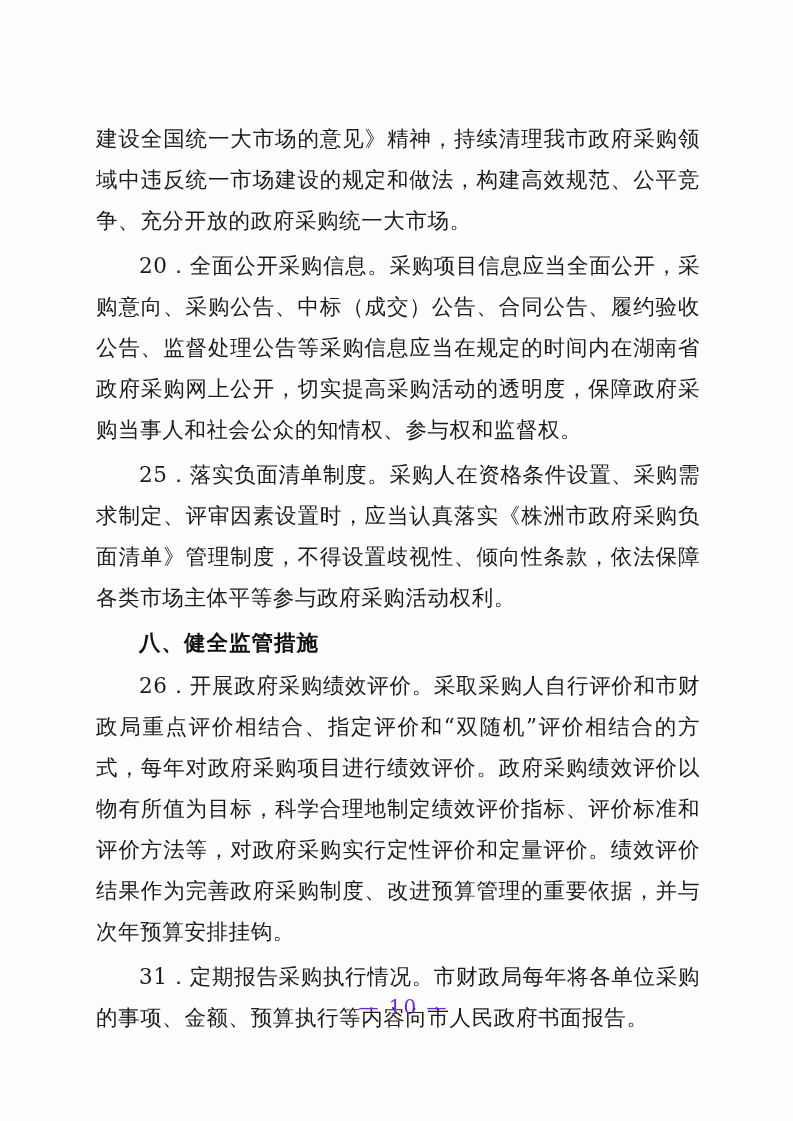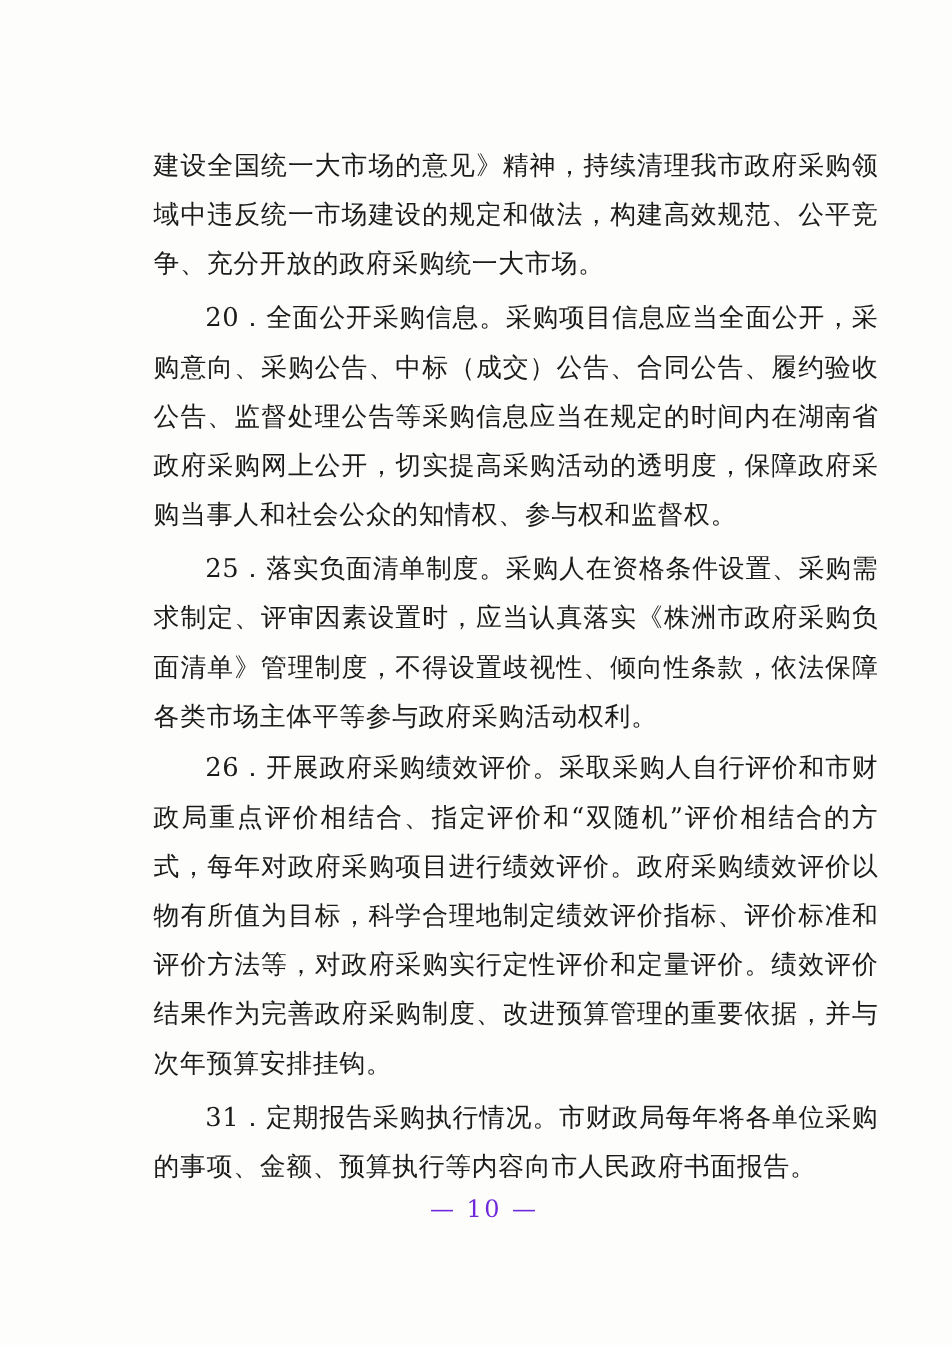--- a/index.html
+++ b/index.html
@@ -18,21 +18,20 @@
     width: 793px;
     height: 1121px;
     background: #fdfdfb;
     box-sizing: border-box;
   }
   .page-inner {
     position: absolute;
     left: 96px;
     top: 118px;
     width: 604px;
-    margin-left: 32px;
   }
   .para {
     font-size: 21.5px;
     line-height: 41px;
     color: #1b1b1b;
     text-align: justify;
     text-justify: inter-ideograph;
     letter-spacing: 0.6px;
     margin: 0 0 2px 0;
     font-family: "DejaVu Serif", "Liberation Serif", serif;
@@ -72,20 +71,21 @@
 
 <div class="page">
   <div class="page-inner">
 
     <p class="para">建设全国统一大市场的意见》精神，持续清理我市政府采购领域中违反统一市场建设的规定和做法，构建高效规范、公平竞争、充分开放的政府采购统一大市场。</p>
 
     <p class="para indent gap-before">20．全面公开采购信息。采购项目信息应当全面公开，采购意向、采购公告、中标（成交）公告、合同公告、履约验收公告、监督处理公告等采购信息应当在规定的时间内在湖南省政府采购网上公开，切实提高采购活动的透明度，保障政府采购当事人和社会公众的知情权、参与权和监督权。</p>
 
     <p class="para indent gap-before">25．落实负面清单制度。采购人在资格条件设置、采购需求制定、评审因素设置时，应当认真落实《株洲市政府采购负面清单》管理制度，不得设置歧视性、倾向性条款，依法保障各类市场主体平等参与政府采购活动权利。</p>
 
+    <p class="heading">八、健全监管措施</p>
 
     <p class="para indent">26．开展政府采购绩效评价。采取采购人自行评价和市财政局重点评价相结合、指定评价和“双随机”评价相结合的方式，每年对政府采购项目进行绩效评价。政府采购绩效评价以物有所值为目标，科学合理地制定绩效评价指标、评价标准和评价方法等，对政府采购实行定性评价和定量评价。绩效评价结果作为完善政府采购制度、改进预算管理的重要依据，并与次年预算安排挂钩。</p>
 
     <p class="para indent gap-before">31．定期报告采购执行情况。市财政局每年将各单位采购的事项、金额、预算执行等内容向市人民政府书面报告。</p>
 
   </div>
 
   <div class="footer">
     <span class="pagenum-wrap">— 10 —</span>
   </div>

